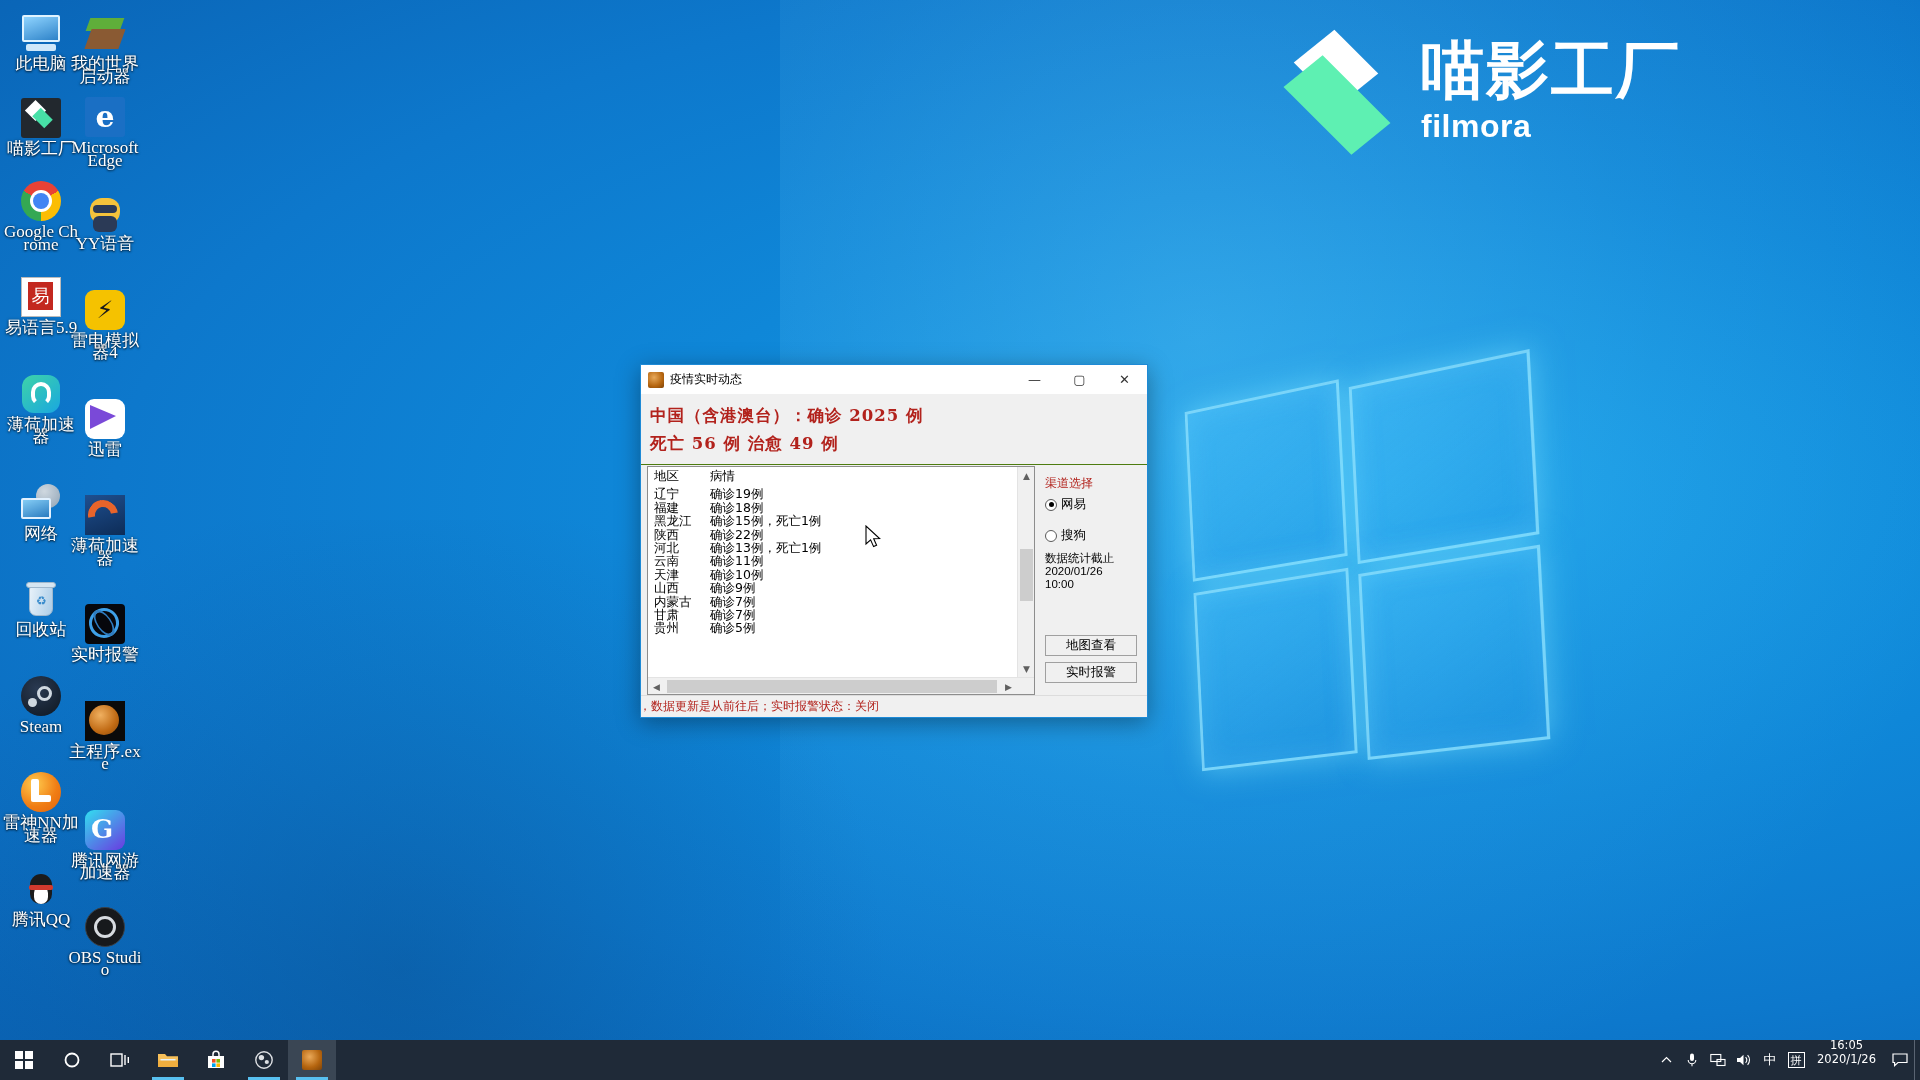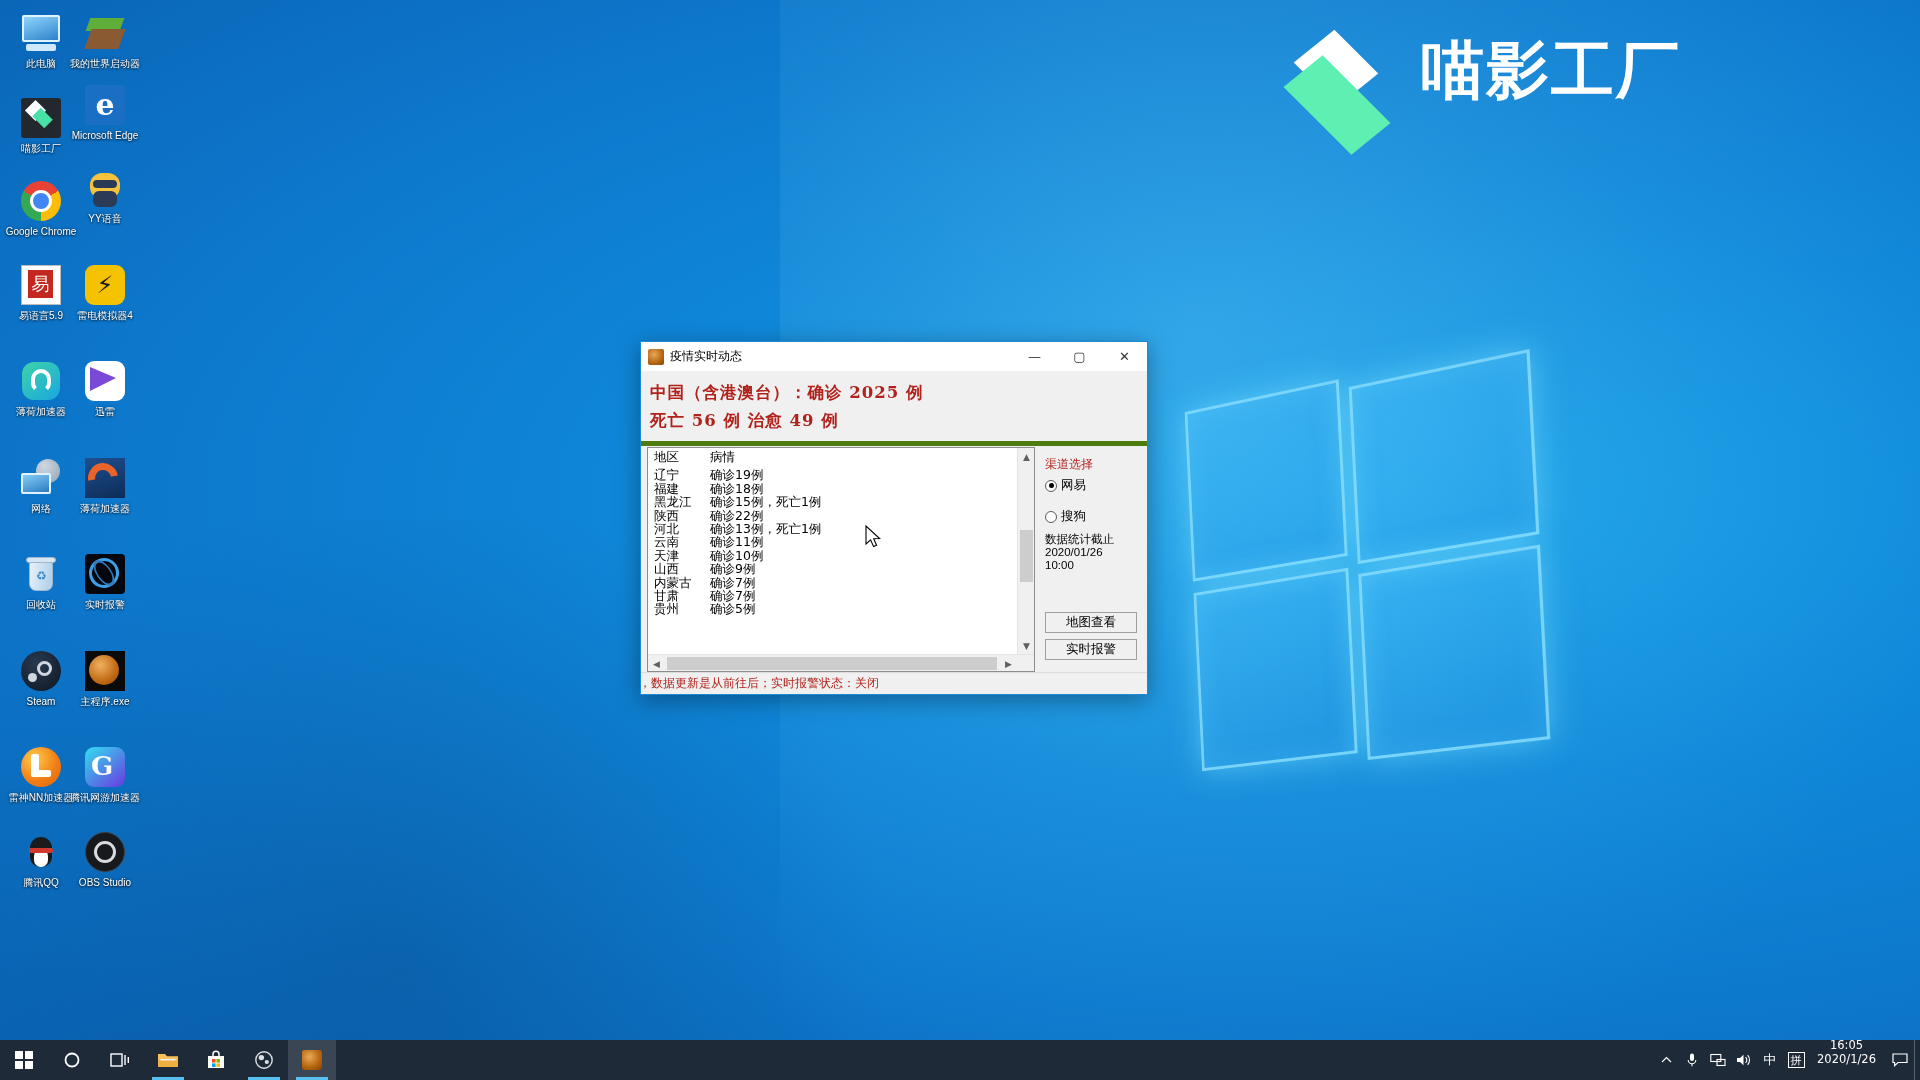--- a/index.html
+++ b/index.html
@@ -59,26 +59,27 @@
     cursor: default;
   }
   .dicon .glyph {
     width: 46px; height: 46px;
     display: flex; align-items: center; justify-content: center;
     position: relative;
     margin-bottom: 2px;
   }
   .dicon .lbl {
     color: #ffffff;
-    font-size: 10px;
+    font-size: 17px;
     line-height: 12.5px;
     text-align: center;
     text-shadow: 0 1px 2px rgba(0,0,0,0.75), 0 0 3px rgba(0,0,0,0.5);
     width: 76px;
     word-break: break-all;
+    font-family: Liberation Serif, serif;
   }
   .monitor-body { width:38px;height:27px;border:2px solid #dff3ff;border-radius:2px;
      background: linear-gradient(160deg,#8fd4ff,#2d82c8); position:absolute; top:5px; left:4px;}
   .monitor-base { width:30px;height:7px;background:#cfe8fa;position:absolute;bottom:5px;left:8px;border-radius:2px;}
 
   .mc-top { position:absolute; left:6px; top:8px; width:34px; height:13px; background:#5fae3a;
      transform: skewX(-20deg) ; }
   .mc-bot { position:absolute; left:6px; top:19px; width:34px; height:20px; background:#8a5a33;
      transform: skewX(-20deg); }
 
@@ -202,21 +203,21 @@
     line-height: 66px; white-space: nowrap;
     font-family: "DejaVu Sans", sans-serif;
   }
   #wm-en {
     color:#fff; font-size: 32px; font-weight: bold; letter-spacing: 0.5px;
     margin-top: 4px; font-family: "Liberation Sans", sans-serif;
   }
 
   
   #appwin {
-    position: absolute; left: 640px; top: 341px;
+    position: absolute; left: 640px; top: 364px;
     width: 508px; height: 354px;
     background: #f0f0f0;
     border: 1px solid #1e8ad6;
     box-shadow: 0 5px 22px rgba(0,0,0,0.35);
     display: flex; flex-direction: column;
     font-family: "DejaVu Sans", sans-serif;
   }
   #titlebar {
     height: 29px; background:#ffffff;
     display:flex; align-items:center;
@@ -231,21 +232,21 @@
   #tb-title { font-size: 12px; color:#000; flex:1; }
   .tb-btn {
     width: 45px; height: 29px; display:flex; align-items:center; justify-content:center;
     font-size: 13px; color:#333; cursor:default;
   }
 
   #banner {
     background:#f0f0f0;
     padding: 8px 6px 6px 9px;
     flex: 0 0 auto;
-    border-bottom: 5px solid #4d7c0f;
+    border-bottom: 1px solid #4d7c0f;
   }
   .ban-line {
     color:#b2221c; font-weight: bold; font-size: 16.5px;
     line-height: 28px; letter-spacing: 1px;
     font-family: "DejaVu Serif", serif;
     white-space: nowrap;
   }
 
   #body { flex: 1; display:flex; min-height:0; }
 
@@ -556,20 +557,21 @@
     </div>
   </div>
 
   <div id="watermark">
     <div id="wm-mark">
       <div id="wm-white"></div>
       <div id="wm-green"></div>
     </div>
     <div id="wm-text">
       <div id="wm-cn">喵影工厂</div>
+      <div id="wm-en">filmora</div>
     </div>
   </div>
 
   <div id="appwin">
     <div id="titlebar">
       <span id="tb-icon"></span>
       <span id="tb-title">疫情实时动态</span>
       <span class="tb-btn">—</span>
       <span class="tb-btn">▢</span>
       <span class="tb-btn close">✕</span>

